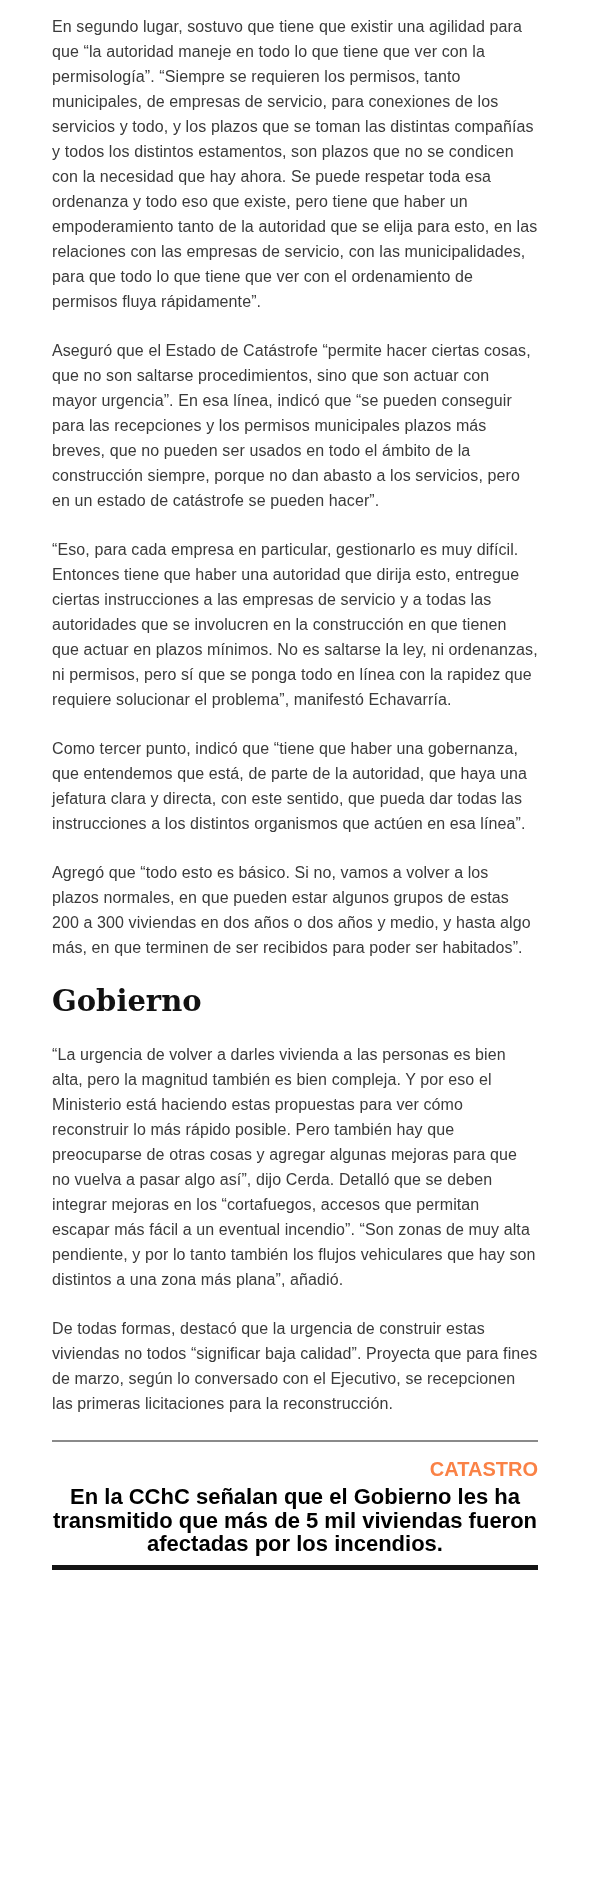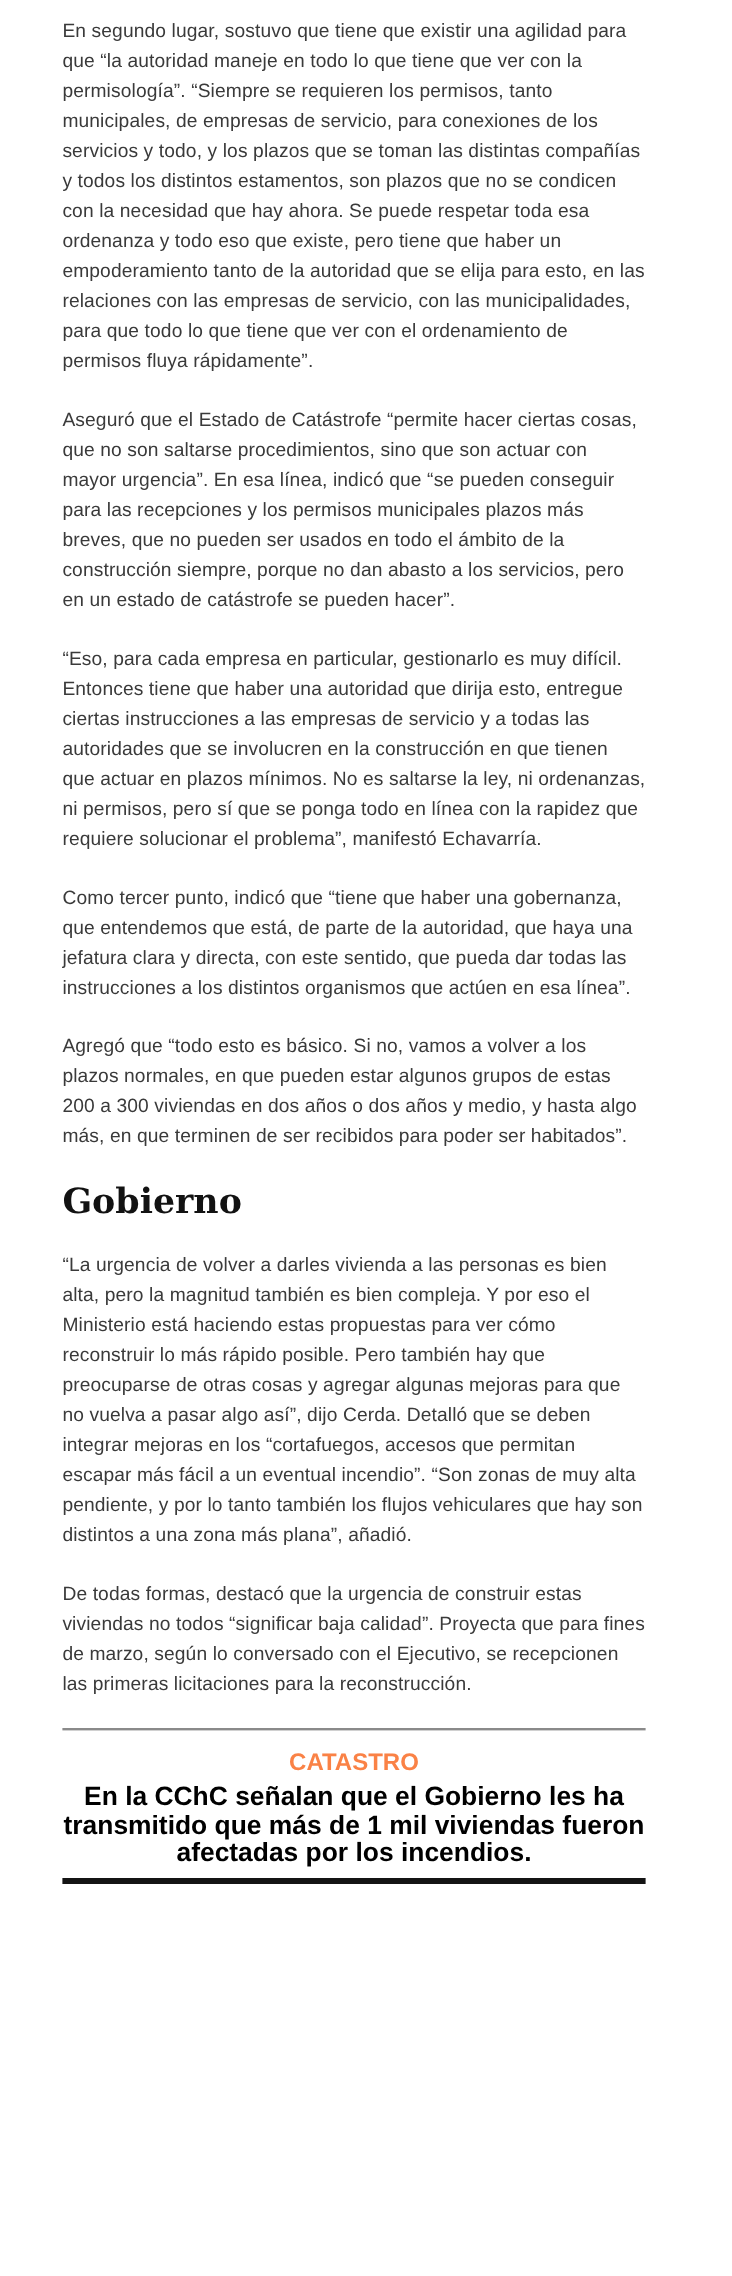--- a/index.html
+++ b/index.html
@@ -33,21 +33,21 @@
     border: none;
     border-top: 2px solid #8a8a8a;
     margin: 10px 0 15px 0;
   }
   .kicker {
     font-family: "Liberation Sans", sans-serif;
     font-weight: bold;
     font-size: 20px;
     line-height: 24px;
     color: #fa8246;
-    text-align: center;
+    text-align: right;
     margin: 0 0 4px 0;
   }
   .footer-headline {
     font-family: "Liberation Sans", sans-serif;
     font-weight: bold;
     font-size: 22px;
     line-height: 23.5px;
     color: #000000;
     text-align: center;
     margin: 0;
@@ -70,17 +70,17 @@
     <p class="para">Agregó que “todo esto es básico. Si no, vamos a volver a los plazos normales, en que pueden estar algunos grupos de estas 200 a 300 viviendas en dos años o dos años y medio, y hasta algo más, en que terminen de ser recibidos para poder ser habitados”.</p>
 
     <h2 class="section-heading">Gobierno</h2>
 
     <p class="para">“La urgencia de volver a darles vivienda a las personas es bien alta, pero la magnitud también es bien compleja. Y por eso el Ministerio está haciendo estas propuestas para ver cómo reconstruir lo más rápido posible. Pero también hay que preocuparse de otras cosas y agregar algunas mejoras para que no vuelva a pasar algo así”, dijo Cerda. Detalló que se deben integrar mejoras en los “cortafuegos, accesos que permitan escapar más fácil a un eventual incendio”. “Son zonas de muy alta pendiente, y por lo tanto también los flujos vehiculares que hay son distintos a una zona más plana”, añadió.</p>
     <p class="para">De todas formas, destacó que la urgencia de construir estas viviendas no todos “significar baja calidad”. Proyecta que para fines de marzo, según lo conversado con el Ejecutivo, se recepcionen las primeras licitaciones para la reconstrucción.</p>
 
     <hr class="divider">
 
     <div class="kicker">CATASTRO</div>
-    <div class="footer-headline">En la CChC señalan que el Gobierno les ha transmitido que más de 1 mil viviendas fueron afectadas por los incendios.</div>
+    <div class="footer-headline">En la CChC señalan que el Gobierno les ha transmitido que más de 5 mil viviendas fueron afectadas por los incendios.</div>
 
     <div class="bottom-bar"></div>
   </article>
 </div>
 
 </body></html>

